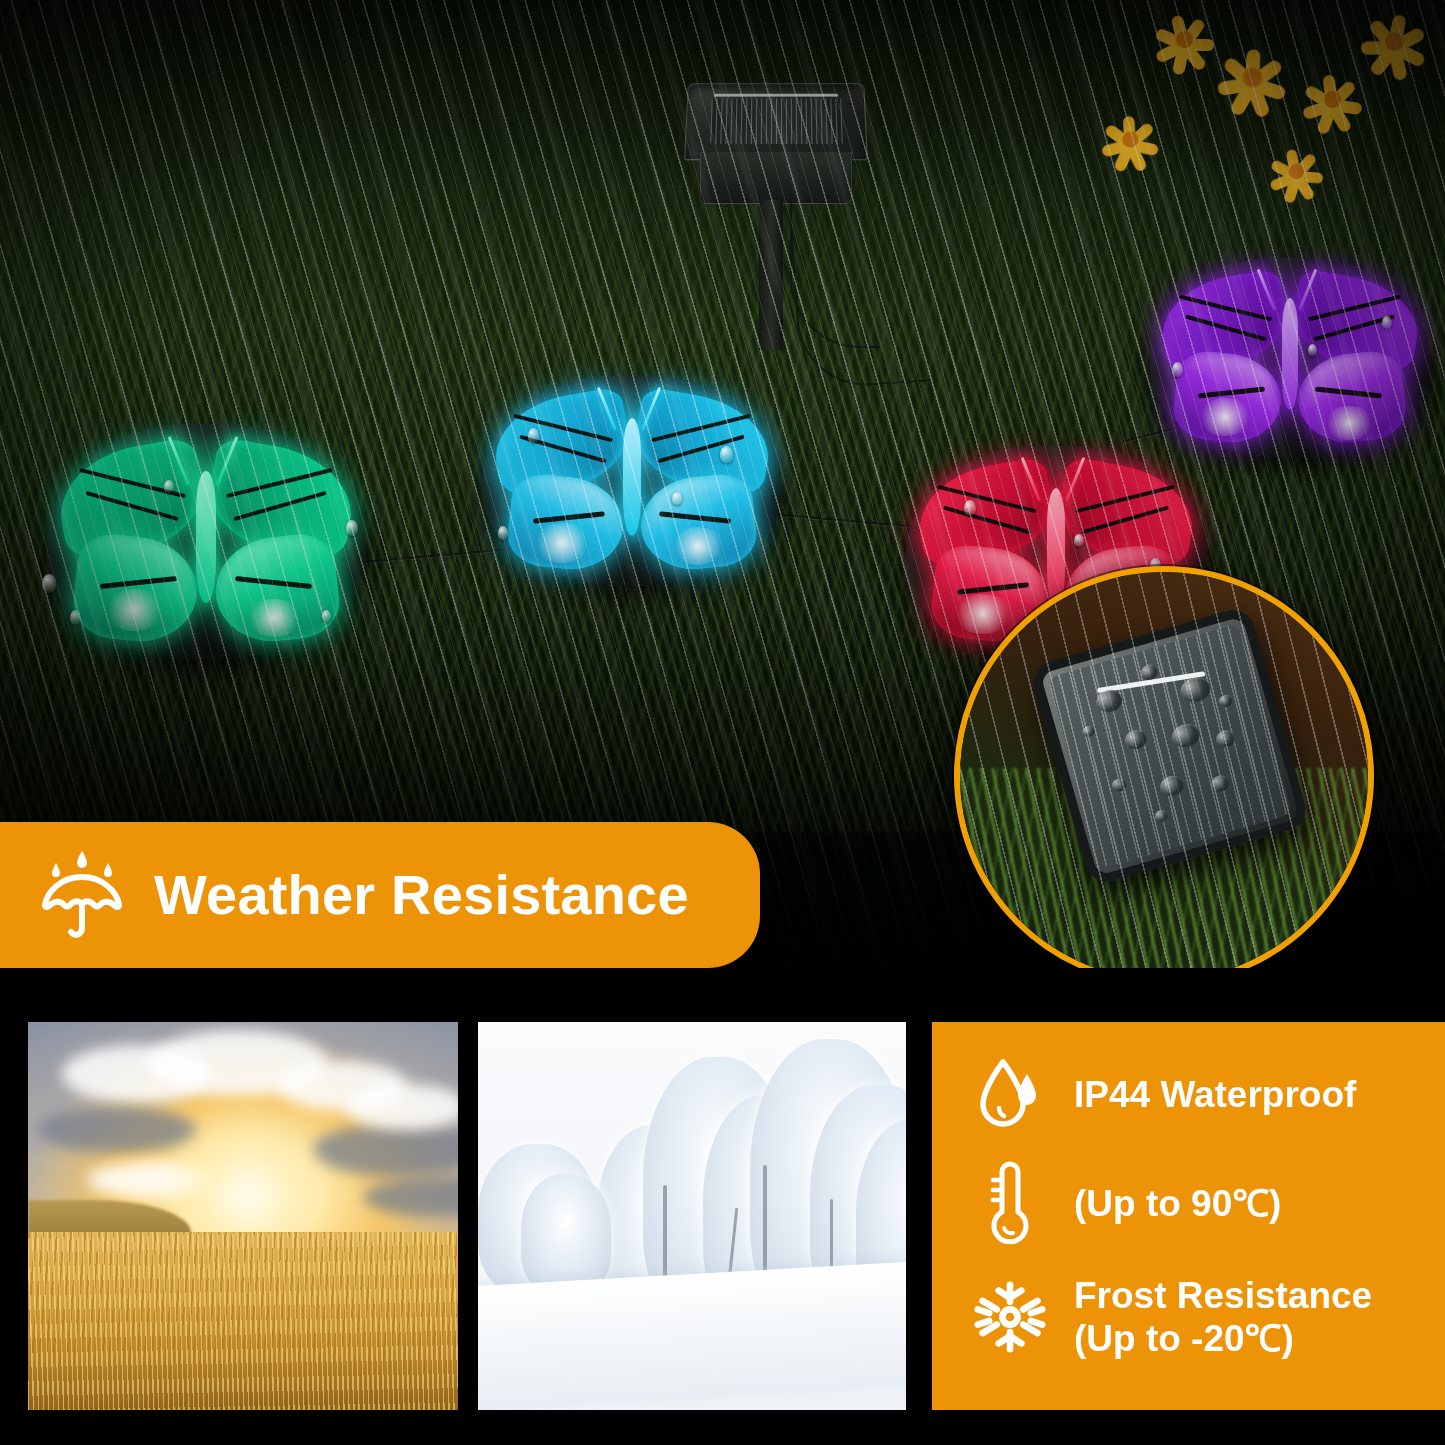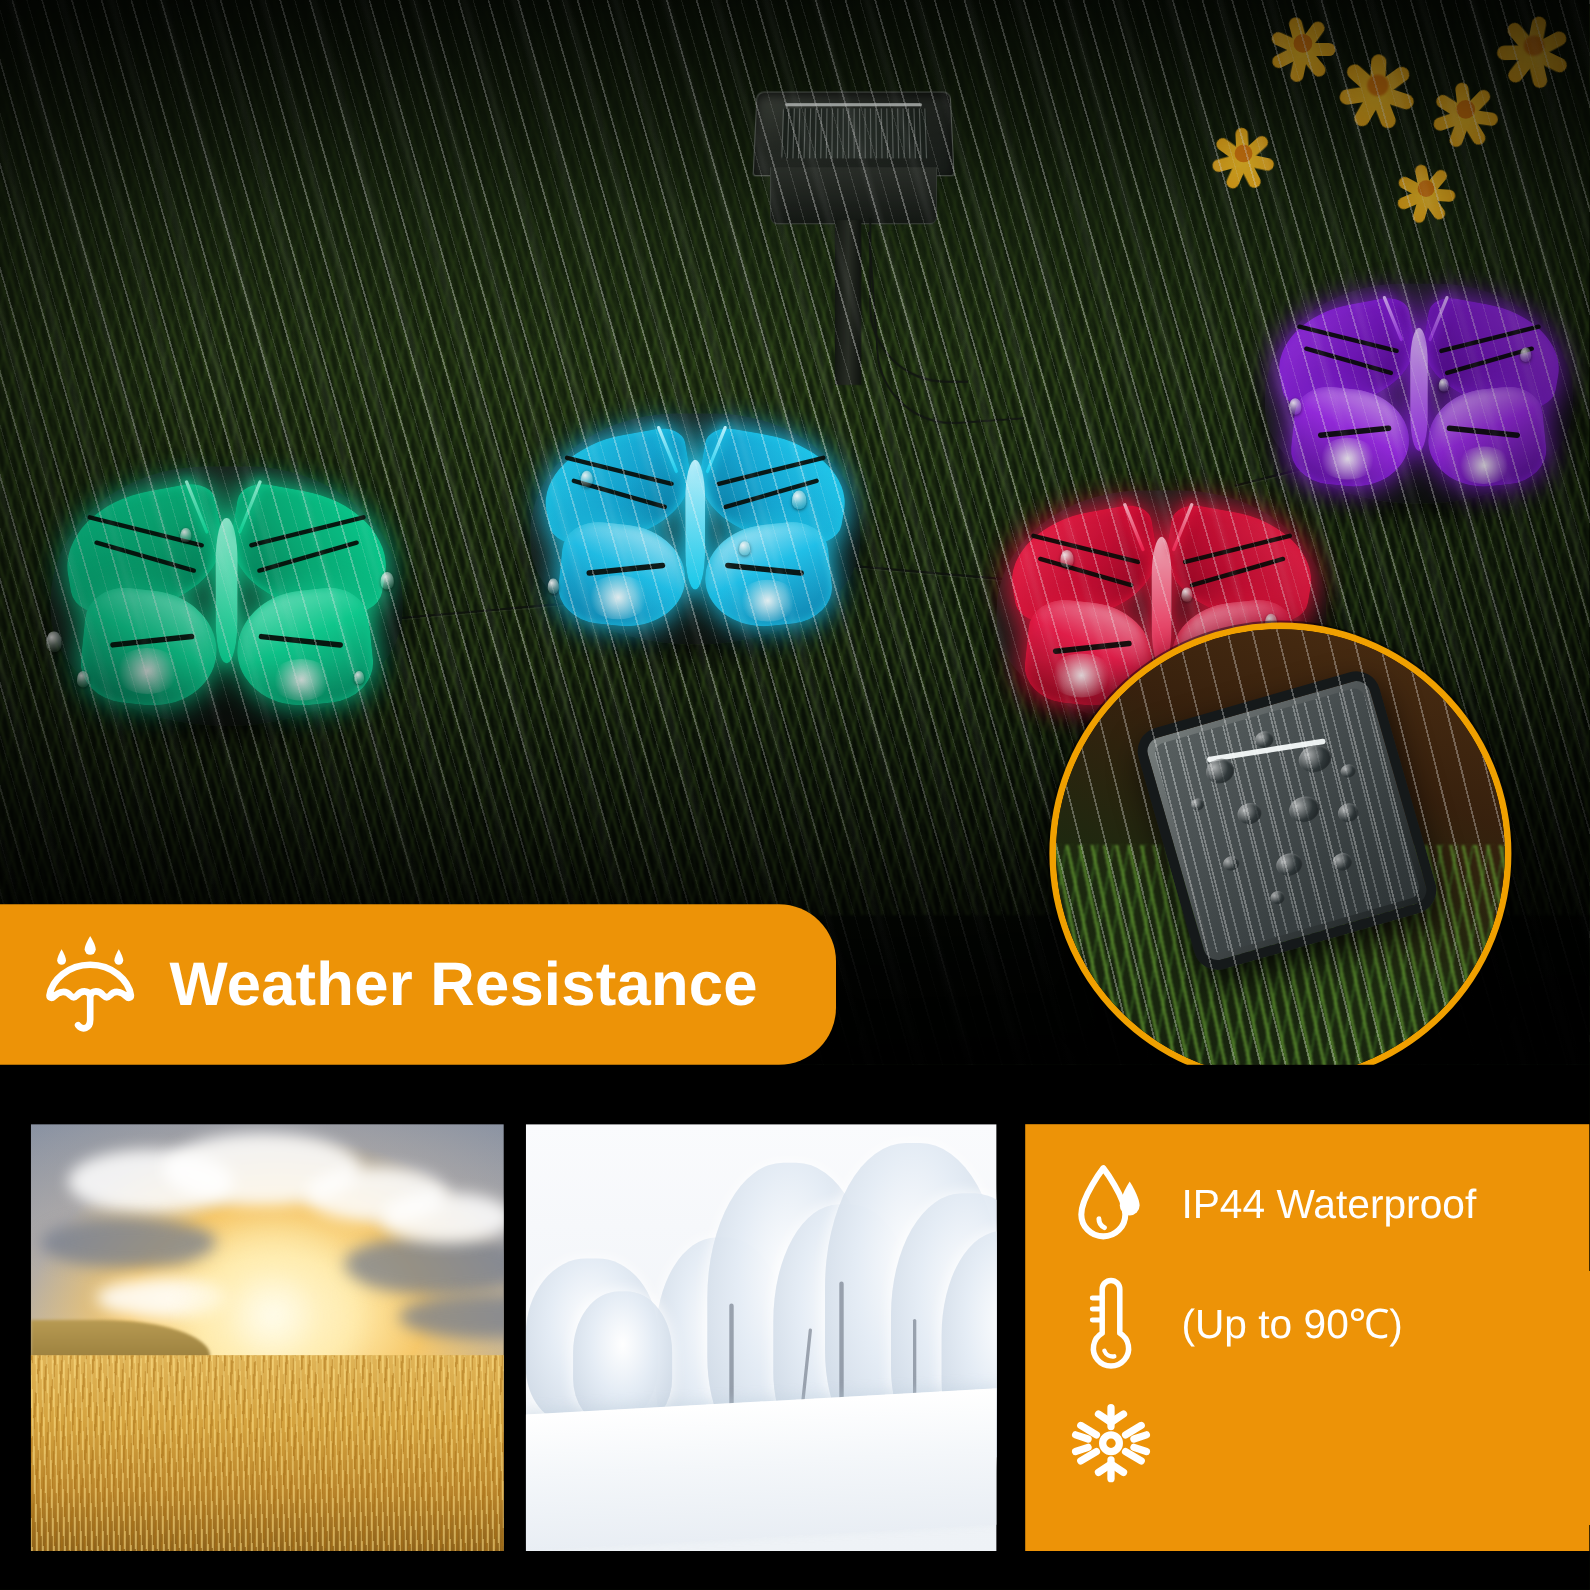--- a/index.html
+++ b/index.html
@@ -230,21 +230,21 @@
   }
 
   
   .features {
     position:absolute; left:932px; top:1022px; width:513px; height:388px;
     background:#ED9307; padding:34px 0 0 42px;
     display:flex; flex-direction:column; gap:26px;
   }
   .feat { display:flex; align-items:center; gap:28px; }
   .feat .ficon { width:72px; min-width:72px; display:flex; align-items:center; justify-content:center; }
-  .feat .ftext { color:#fff; font-size:37px; font-weight:normal; line-height:1.17; }
+  .feat .ftext { color:#fff; font-size:37px; font-weight:bold; line-height:1.17; }
   .feat .ftext .sub { display:block; }
 </style>
 </head>
 <body>
 
 <div class="hero">
   <div class="grass-base"></div>
   <div class="grass-blades"></div>
   <div class="grass-top-dark"></div>
 
@@ -526,16 +526,18 @@
         <path d="M38 4 L38 22 M38 54 L38 72"></path>
         <path d="M9 21 L24 30 M52 46 L67 55"></path>
         <path d="M9 55 L24 46 M52 30 L67 21"></path>
         <path d="M26 10 L38 18 M50 10 L38 18"></path>
         <path d="M26 66 L38 58 M50 66 L38 58"></path>
         <path d="M4 30 L16 34 M4 46 L16 42"></path>
         <path d="M72 30 L60 34 M72 46 L60 42"></path>
       </svg>
     </span>
     <span class="ftext">
+      <span>Frost Resistance</span>
+      <span class="sub">(Up to -20℃)</span>
     </span>
   </div>
 
 </div>
 
 </body></html>

